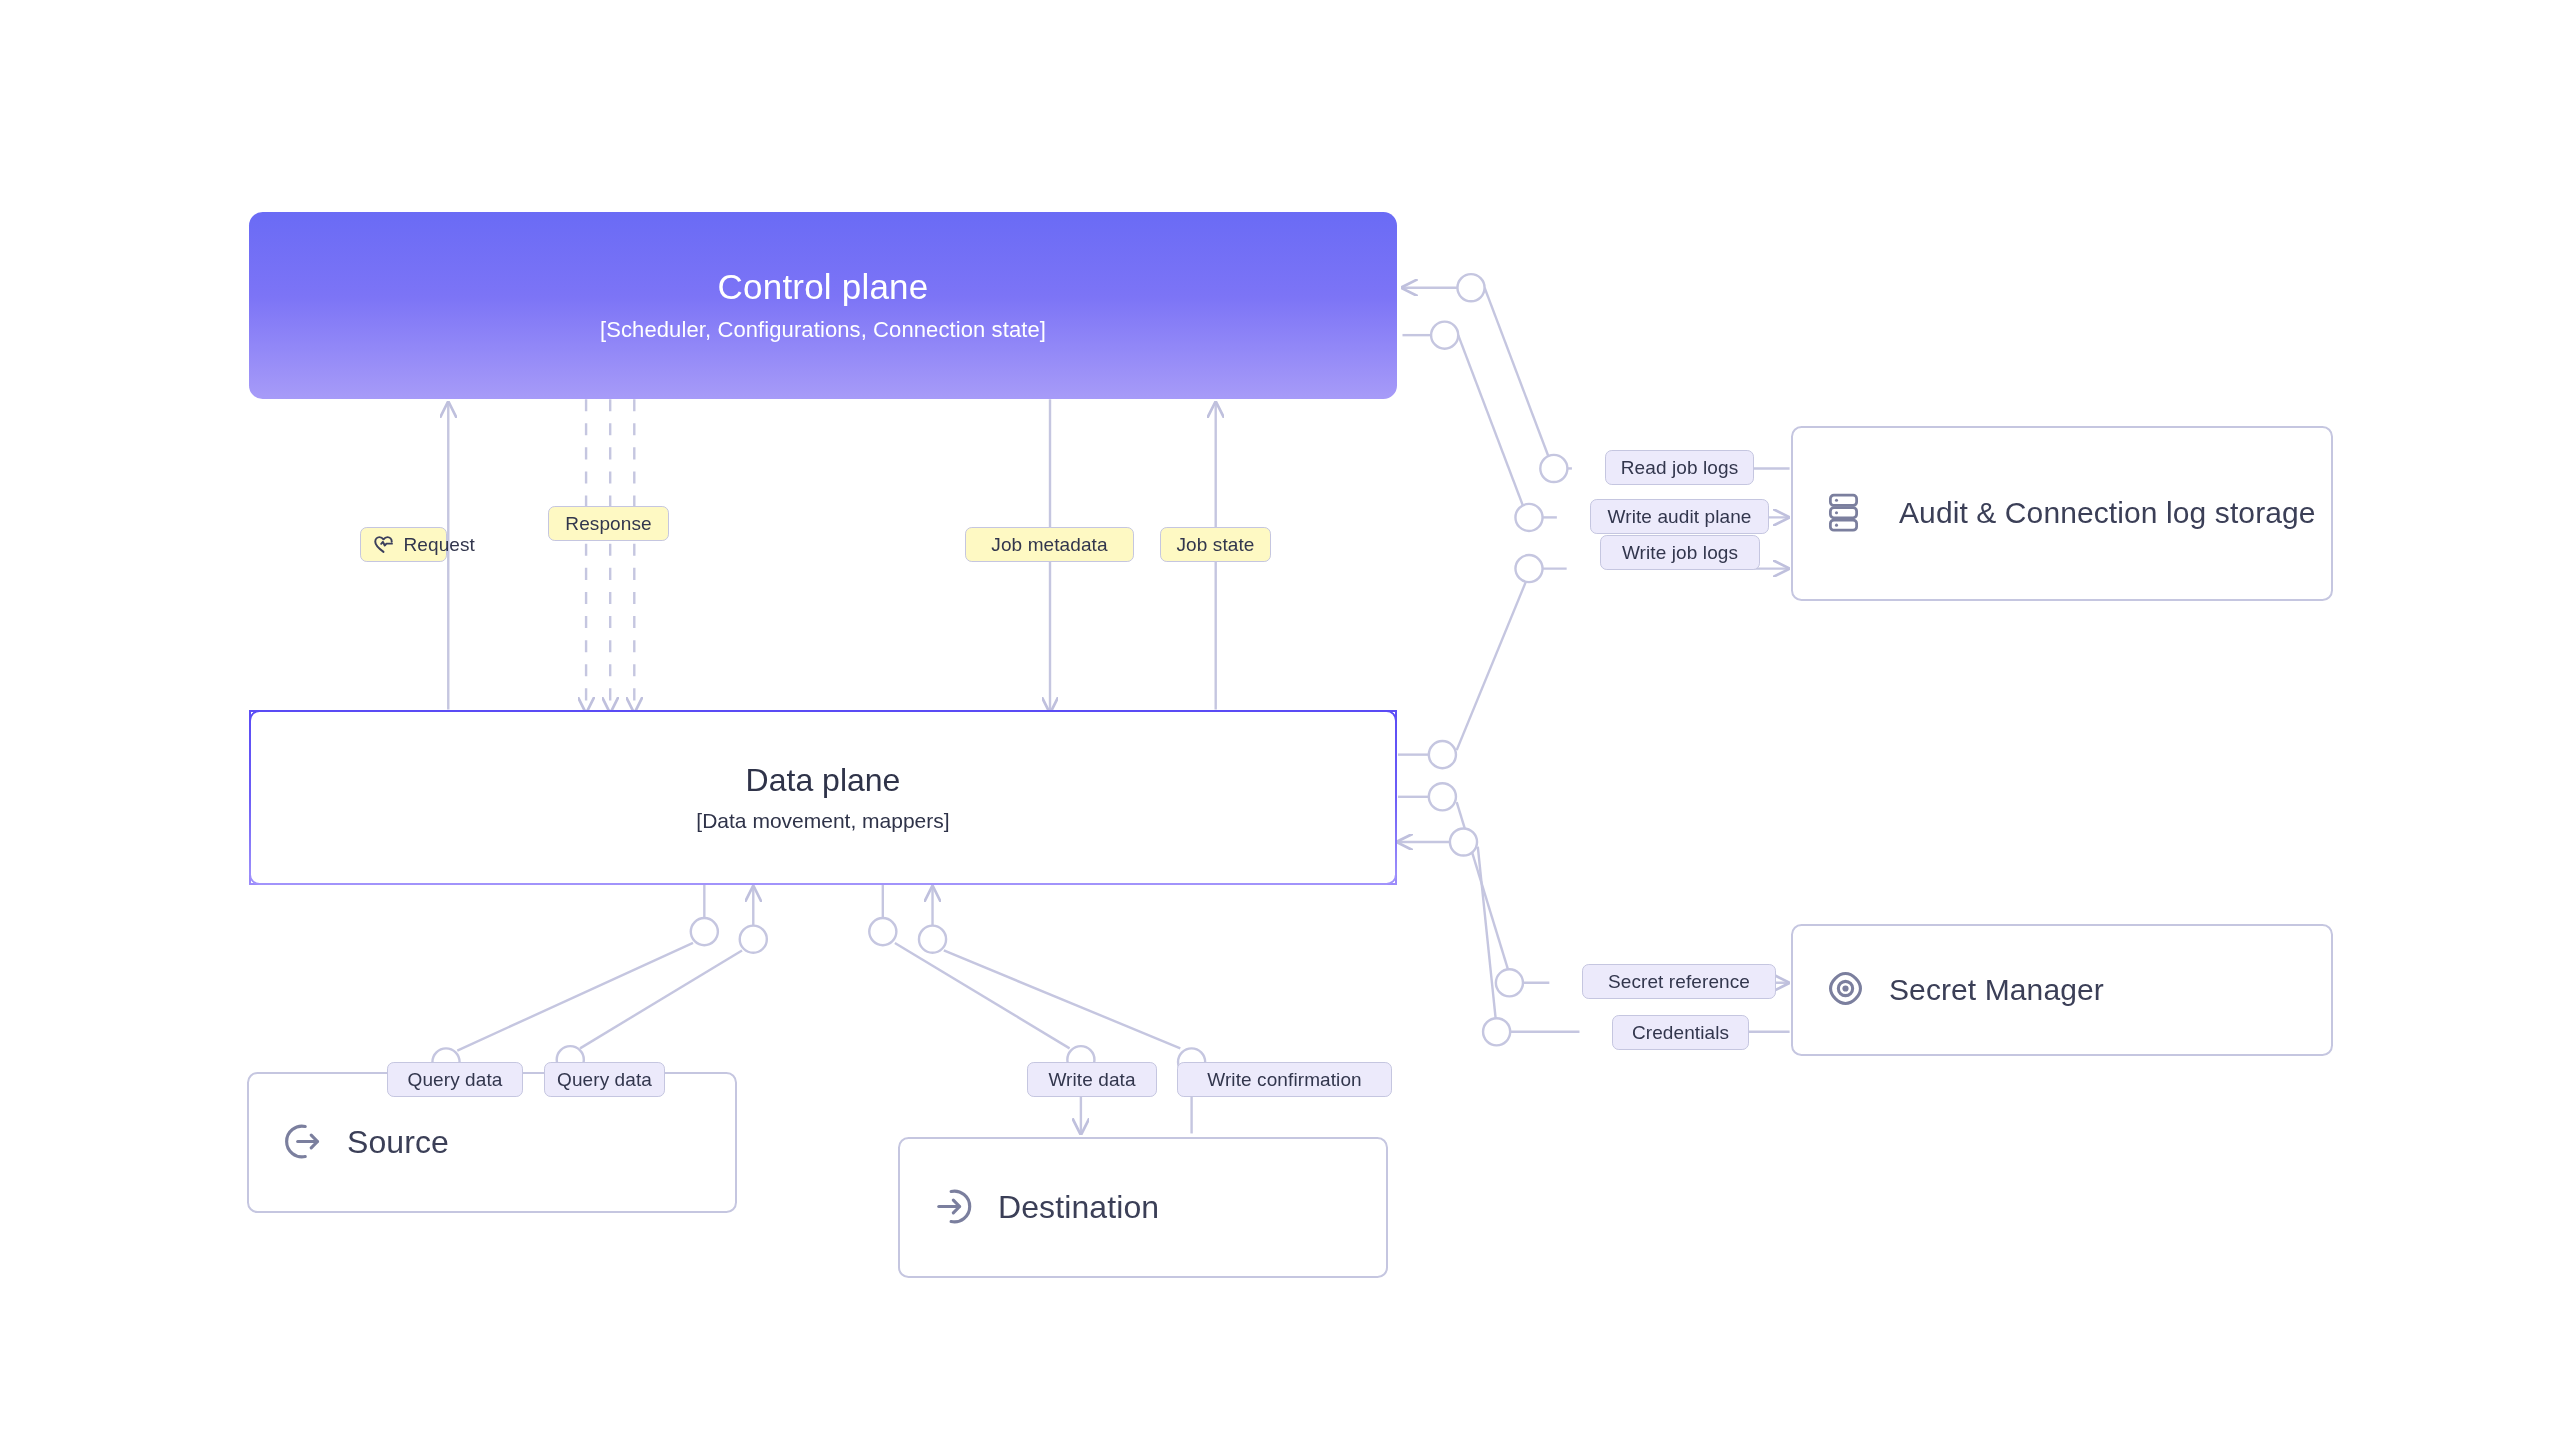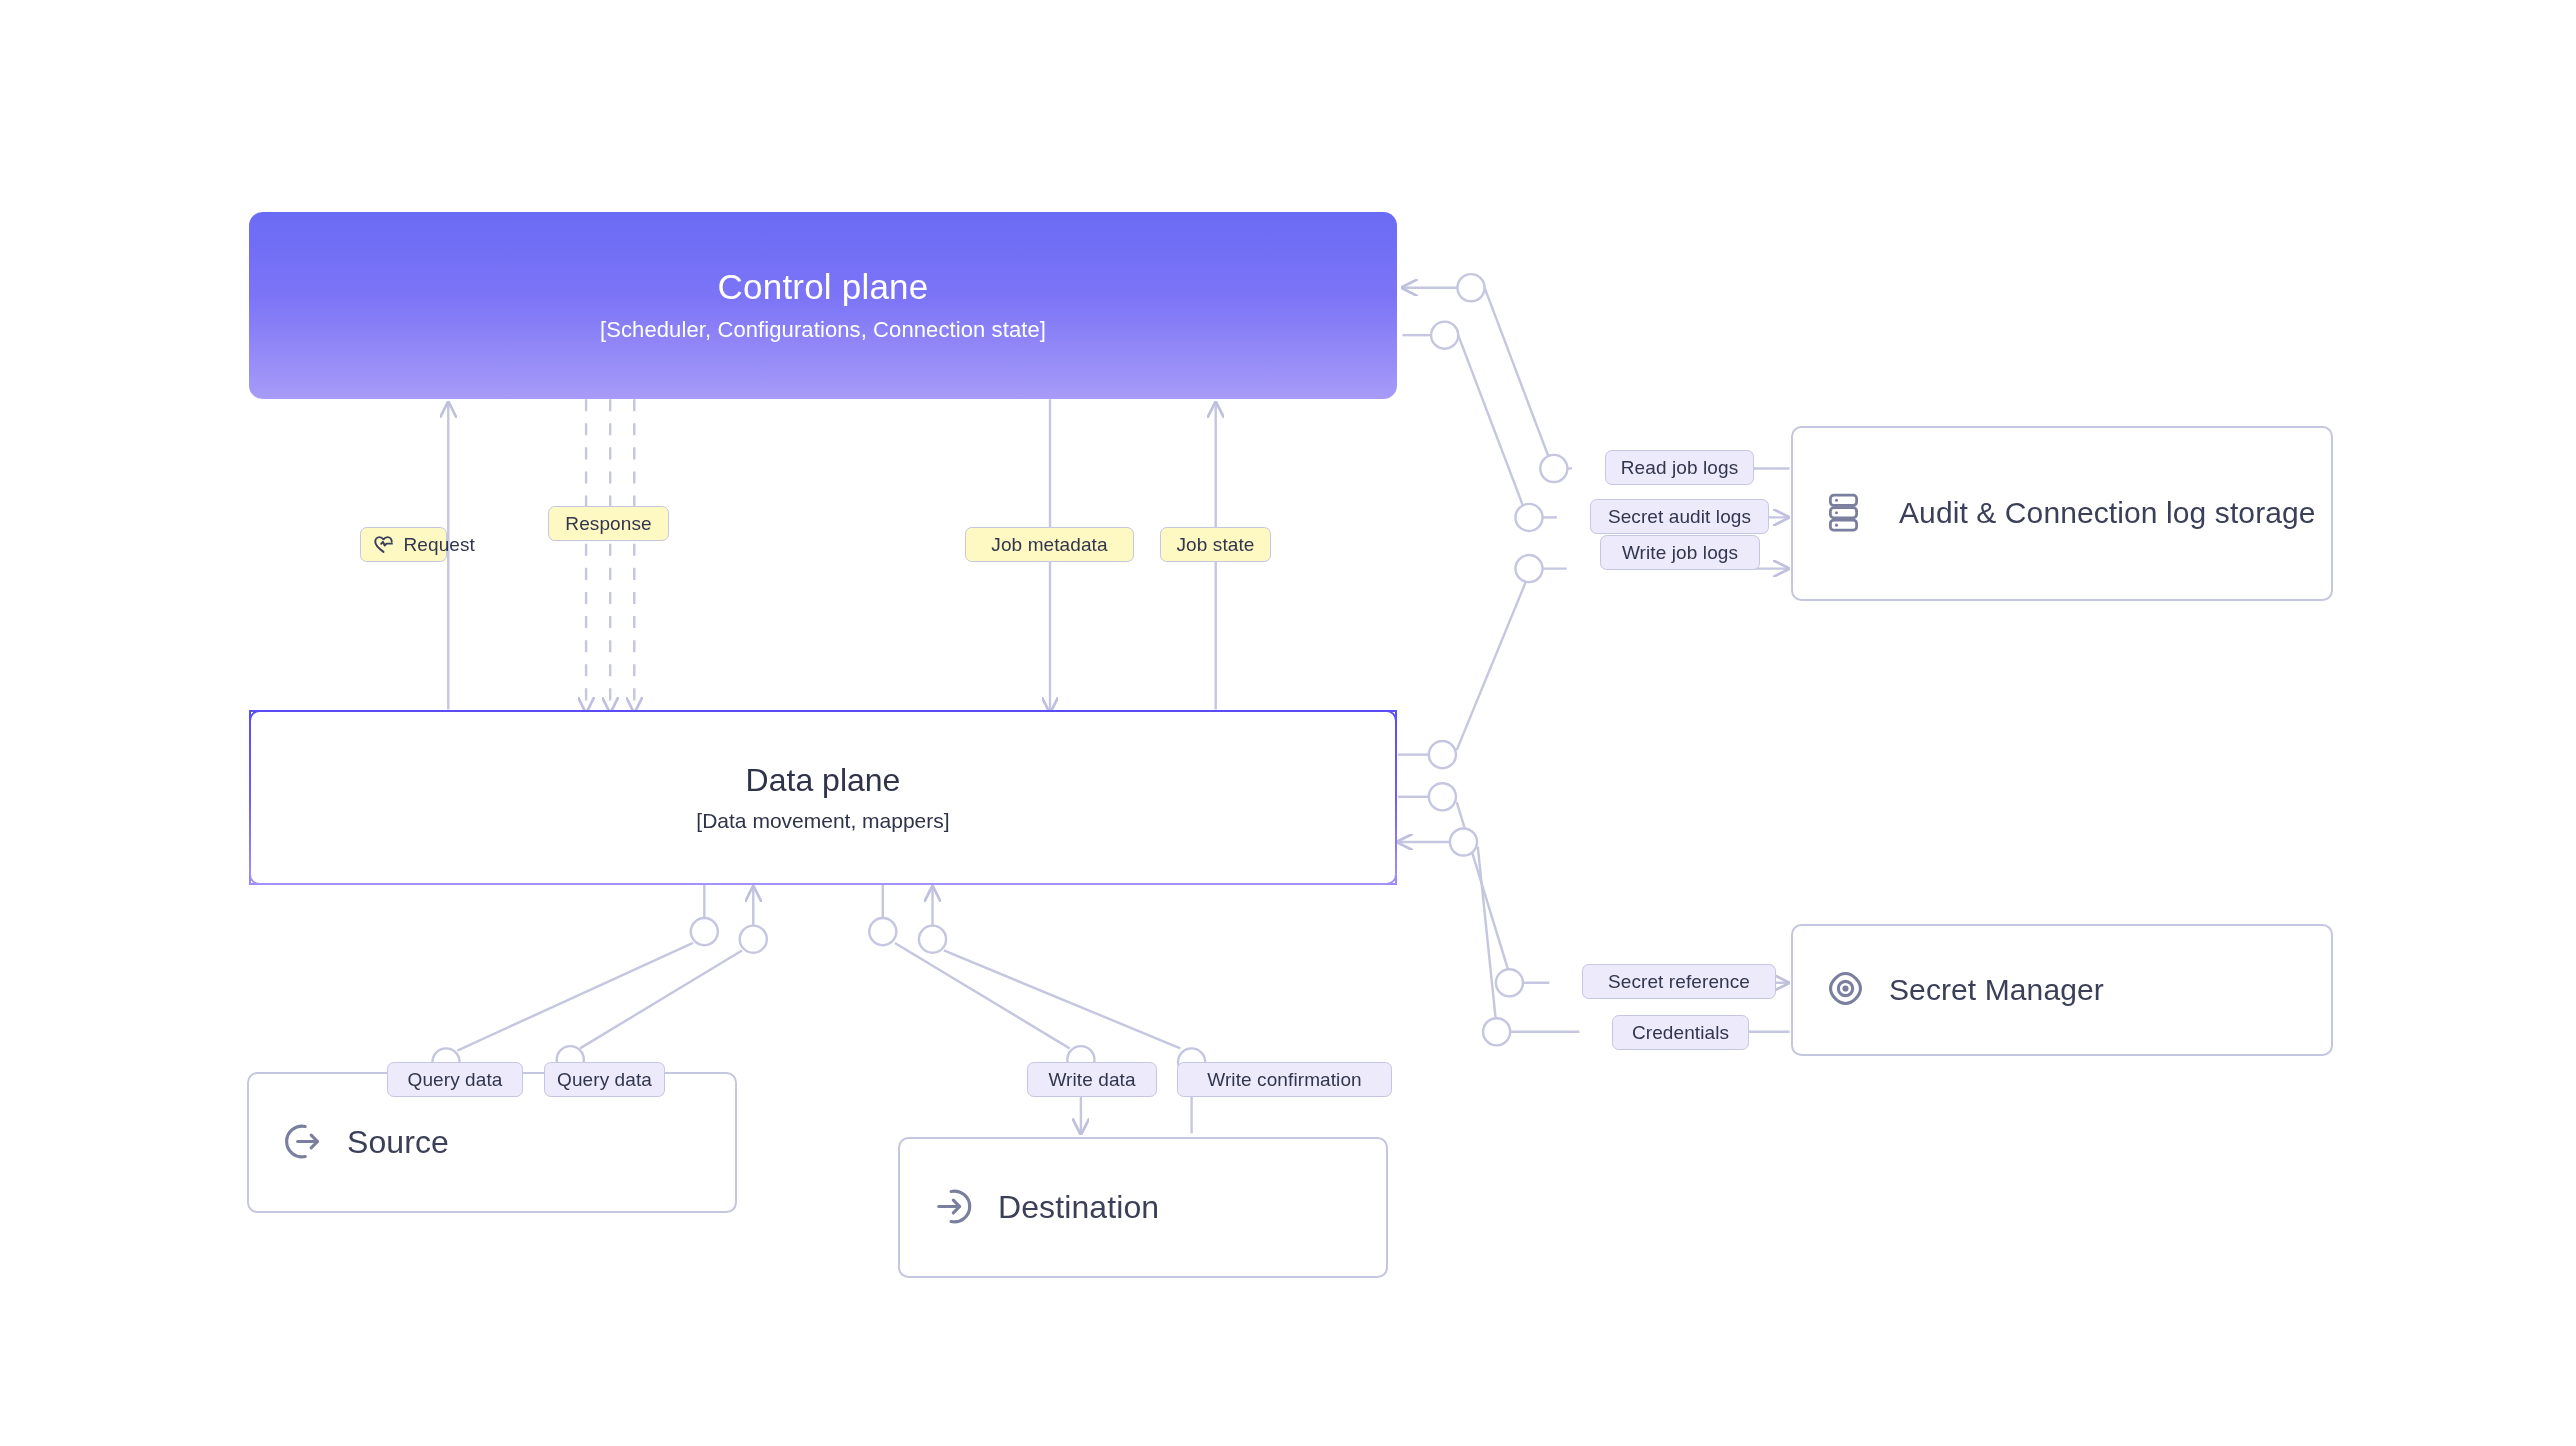--- a/index.html
+++ b/index.html
@@ -324,21 +324,21 @@
 
   <div class="edge-label plain" id="lbl-job-state">
     <span>Job state</span>
   </div>
 
   <div class="edge-label filled" id="lbl-read-job-logs">
     <span>Read job logs</span>
   </div>
 
   <div class="edge-label filled" id="lbl-write-audit-logs">
-    <span>Secret audit logs</span>
+    <span>Write audit plane</span>
   </div>
 
   <div class="edge-label filled" id="lbl-write-job-logs">
     <span>Write job logs</span>
   </div>
 
   <div class="edge-label filled" id="lbl-secret-reference">
     <span>Secret reference</span>
   </div>
 

